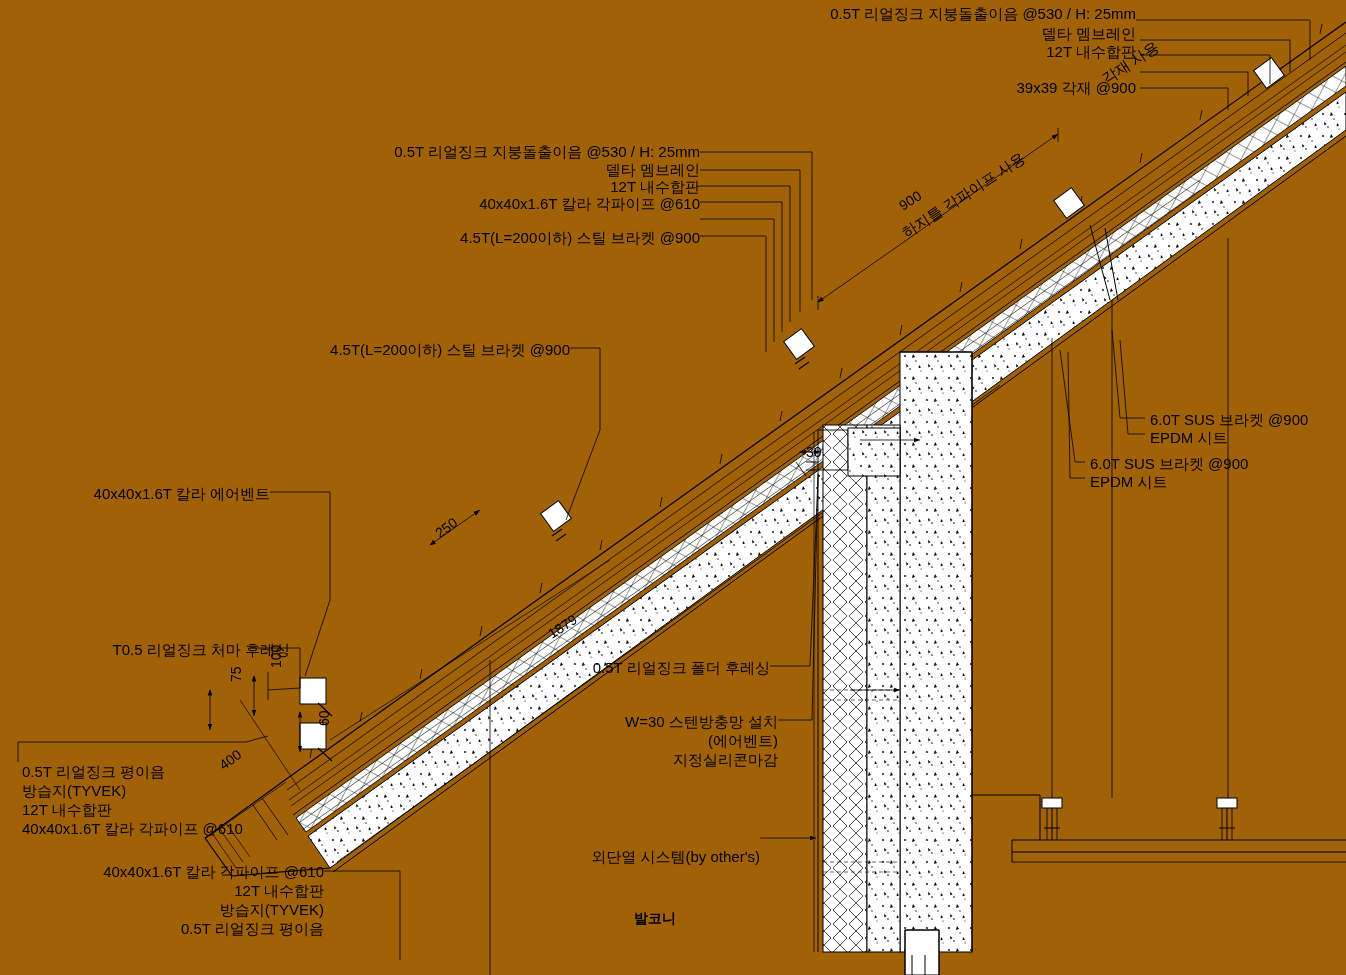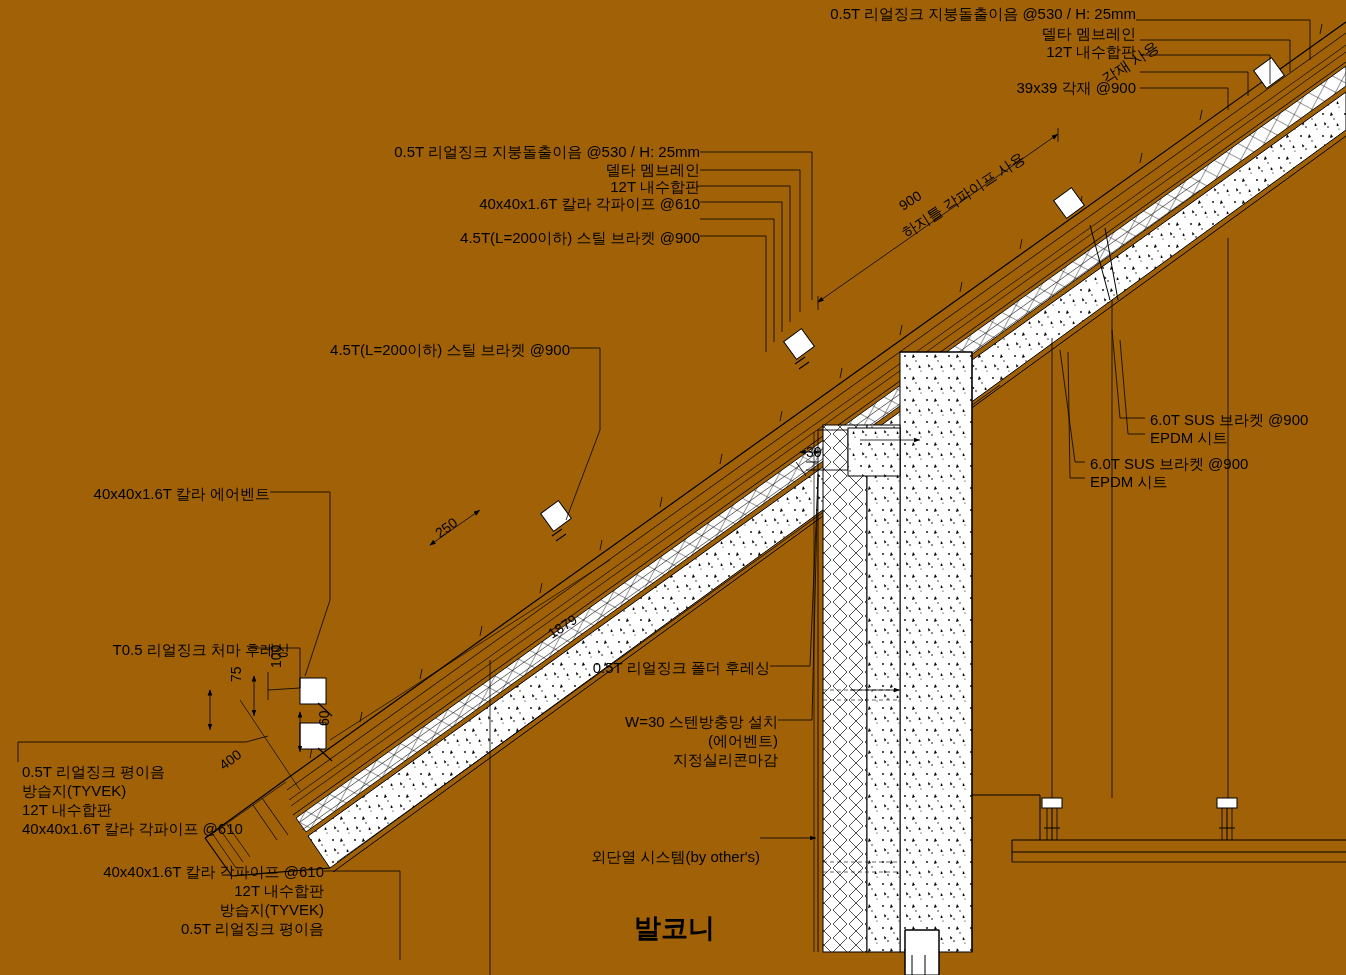--- a/index.html
+++ b/index.html
@@ -34,21 +34,21 @@
   .dim {
     position: absolute;
     font-family: "Liberation Sans", sans-serif;
     font-size: 14px;
     color: #000000;
     white-space: pre;
   }
   .title-ko {
     position: absolute;
     font-family: "Liberation Sans", sans-serif;
-    font-size: 27px;
+    font-size: 14px;
     font-weight: bold;
     color: #000000;
     white-space: pre;
   }
 </style>
 </head>
 <body>
 
 <div id="canvas">
 

